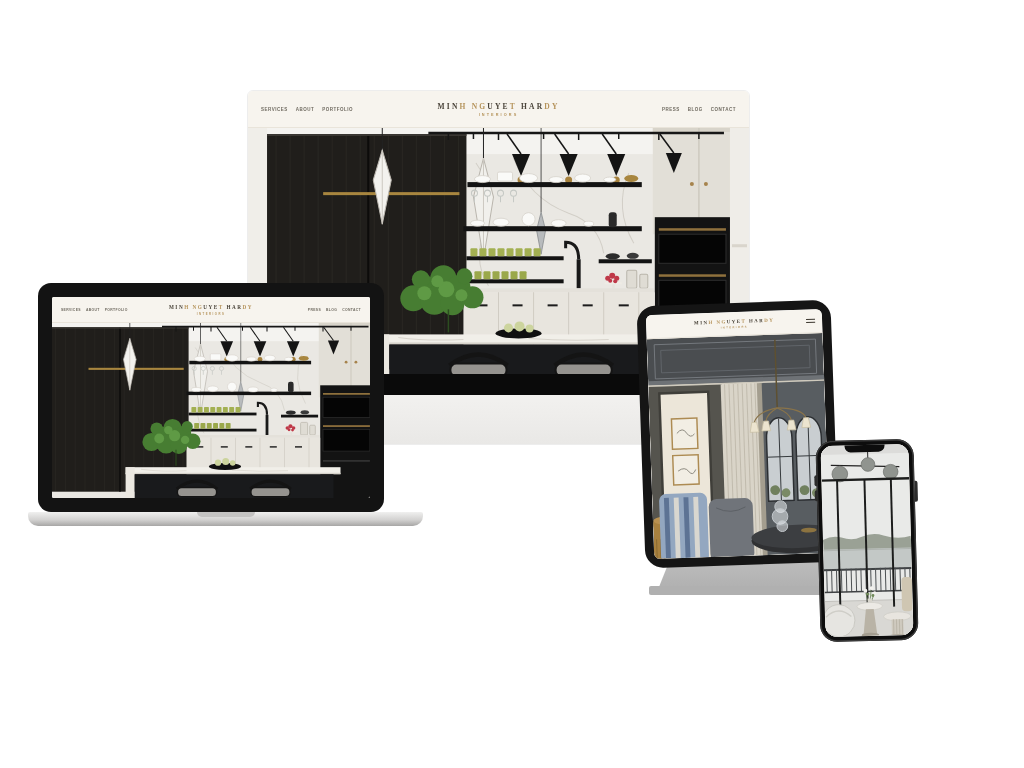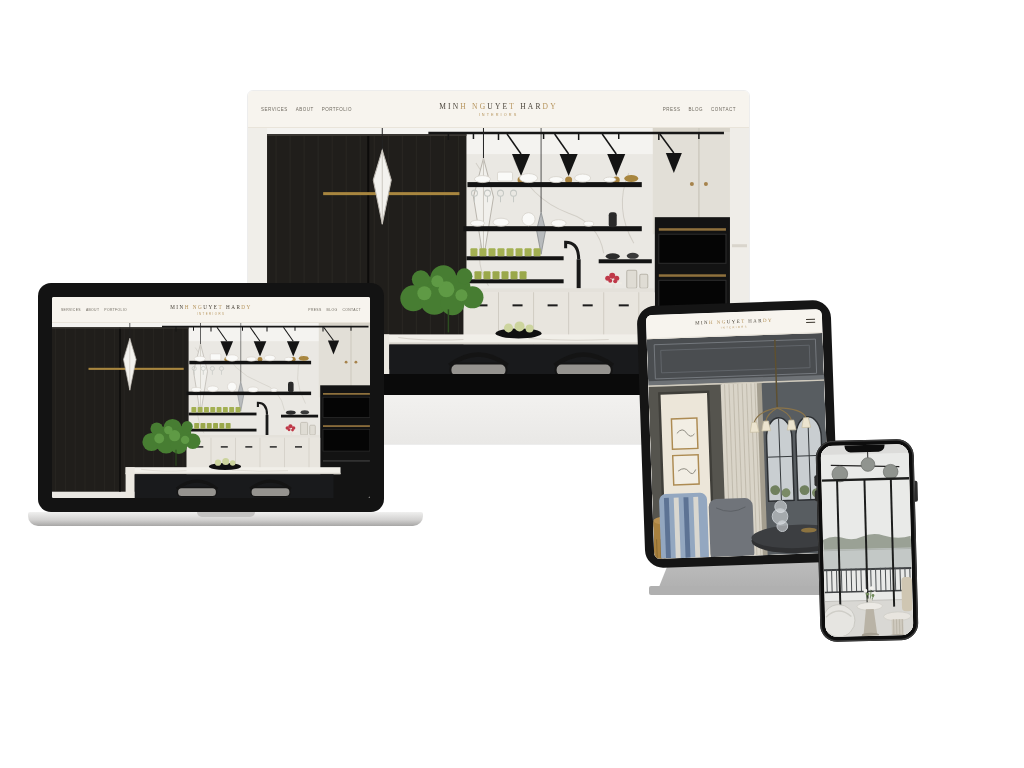--- a/index.html
+++ b/index.html
@@ -1,17 +1,17 @@
 <!DOCTYPE html>
 <html><head>
 <meta charset="utf-8">
 <style>
   html,body{margin:0;padding:0;background:#ffffff;}
   .stage{position:relative;width:952px;height:768px;background:#ffffff;overflow:hidden;
-         font-family:"Liberation Sans",sans-serif;}
+         font-family:"Liberation Sans",sans-serif;font-weight:bold;}
   .stage *{box-sizing:border-box;}
 
   
   .site-header{position:relative;display:flex;align-items:center;justify-content:space-between;
                background:#f7f4ee;border-bottom:1px solid #e9e4da;}
   .site-header.lg{height:37px;padding:0 13px;}
   .site-header.sm{height:26px;padding:0 9px;}
   .site-header.xs{height:24px;padding:0 8px;justify-content:center;}
   .nav{display:flex;color:#6f6a60;text-transform:uppercase;}
   .lg .nav{gap:8px;font-size:4.5px;letter-spacing:.5px;}

